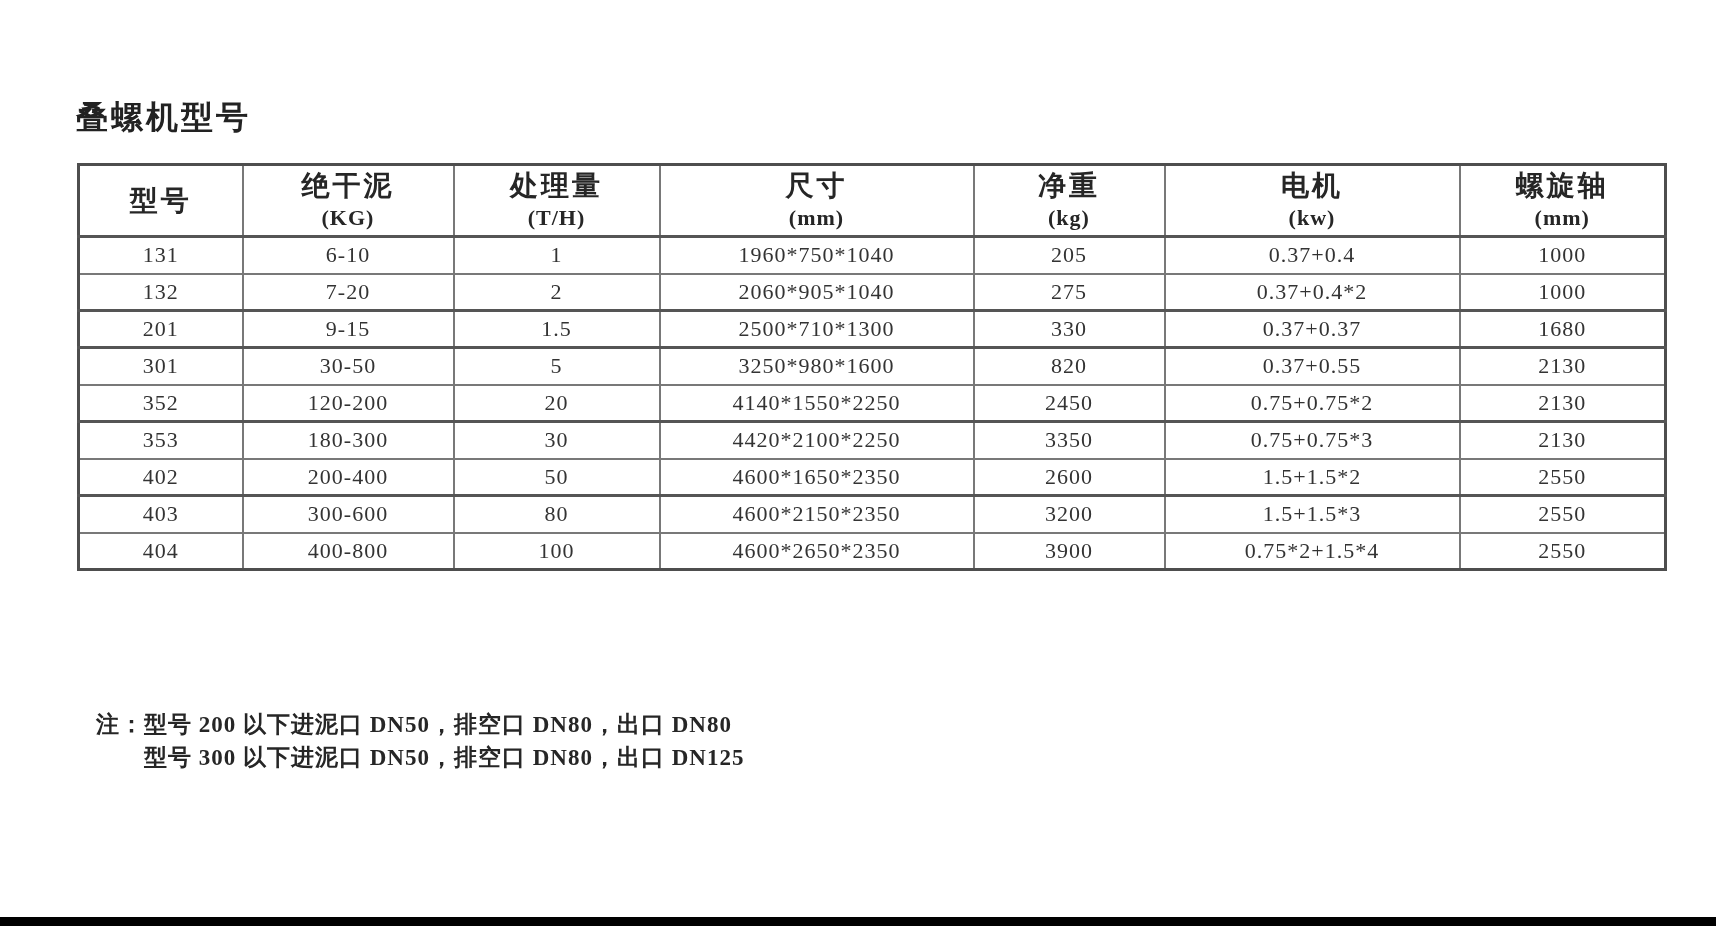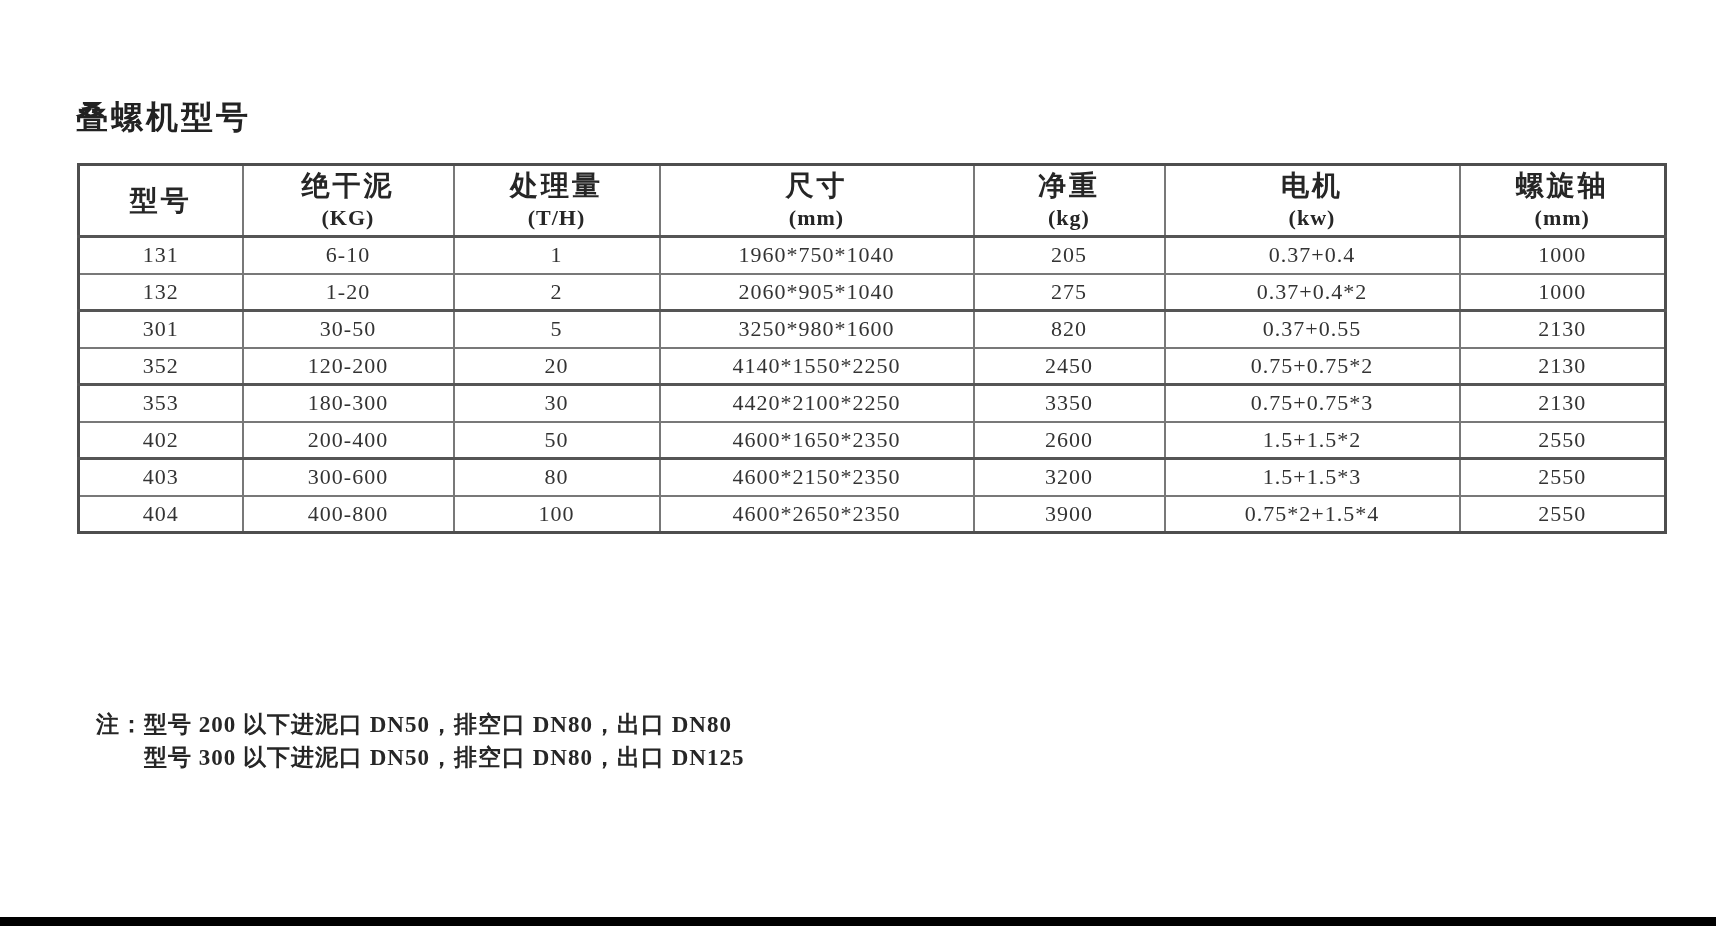--- a/index.html
+++ b/index.html
@@ -141,26 +141,35 @@
         <td>131</td>
         <td>6-10</td>
         <td>1</td>
         <td>1960*750*1040</td>
         <td>205</td>
         <td>0.37+0.4</td>
         <td>1000</td>
       </tr>
       <tr>
         <td>132</td>
-        <td>1-20</td>
+        <td>7-20</td>
         <td>2</td>
         <td>2060*905*1040</td>
         <td>275</td>
         <td>0.37+0.4*2</td>
         <td>1000</td>
+      </tr>
+      <tr class="group-start">
+        <td>201</td>
+        <td>9-15</td>
+        <td>1.5</td>
+        <td>2500*710*1300</td>
+        <td>330</td>
+        <td>0.37+0.37</td>
+        <td>1680</td>
       </tr>
       <tr class="group-start">
         <td>301</td>
         <td>30-50</td>
         <td>5</td>
         <td>3250*980*1600</td>
         <td>820</td>
         <td>0.37+0.55</td>
         <td>2130</td>
       </tr>

